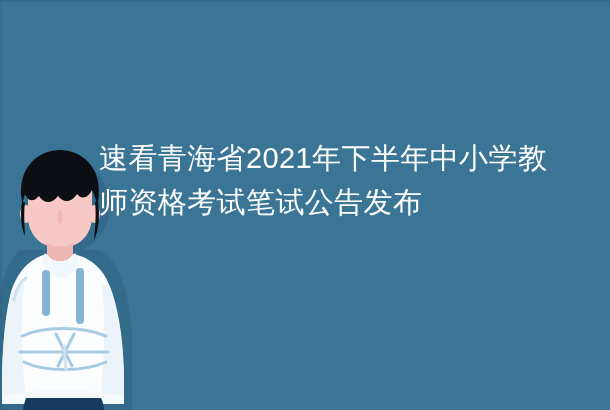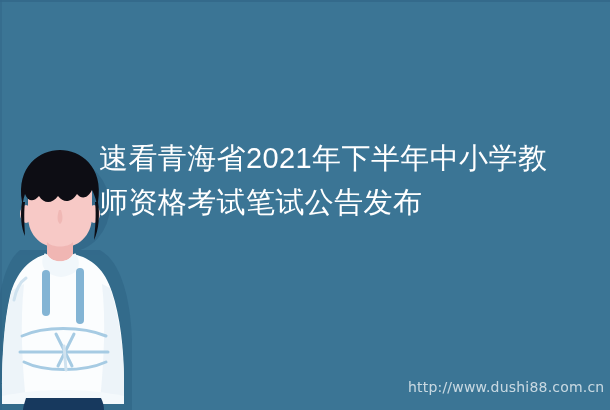--- a/index.html
+++ b/index.html
@@ -164,15 +164,14 @@
       <g>
         <path d="M26 248 C 24 254, 23 258, 23 260 L 104 260
                  C 104 256, 103 252, 101 248 Z" fill="#17395e"></path>
       </g>
 
     </svg>
   </div>
 
   <div class="headline">速看青海省2021年下半年中小学教师资格考试笔试公告发布</div>
 
-  <div class="watermark">http://www.dushi88.com.cn</div>
 
 </div>
 
 </body></html>

